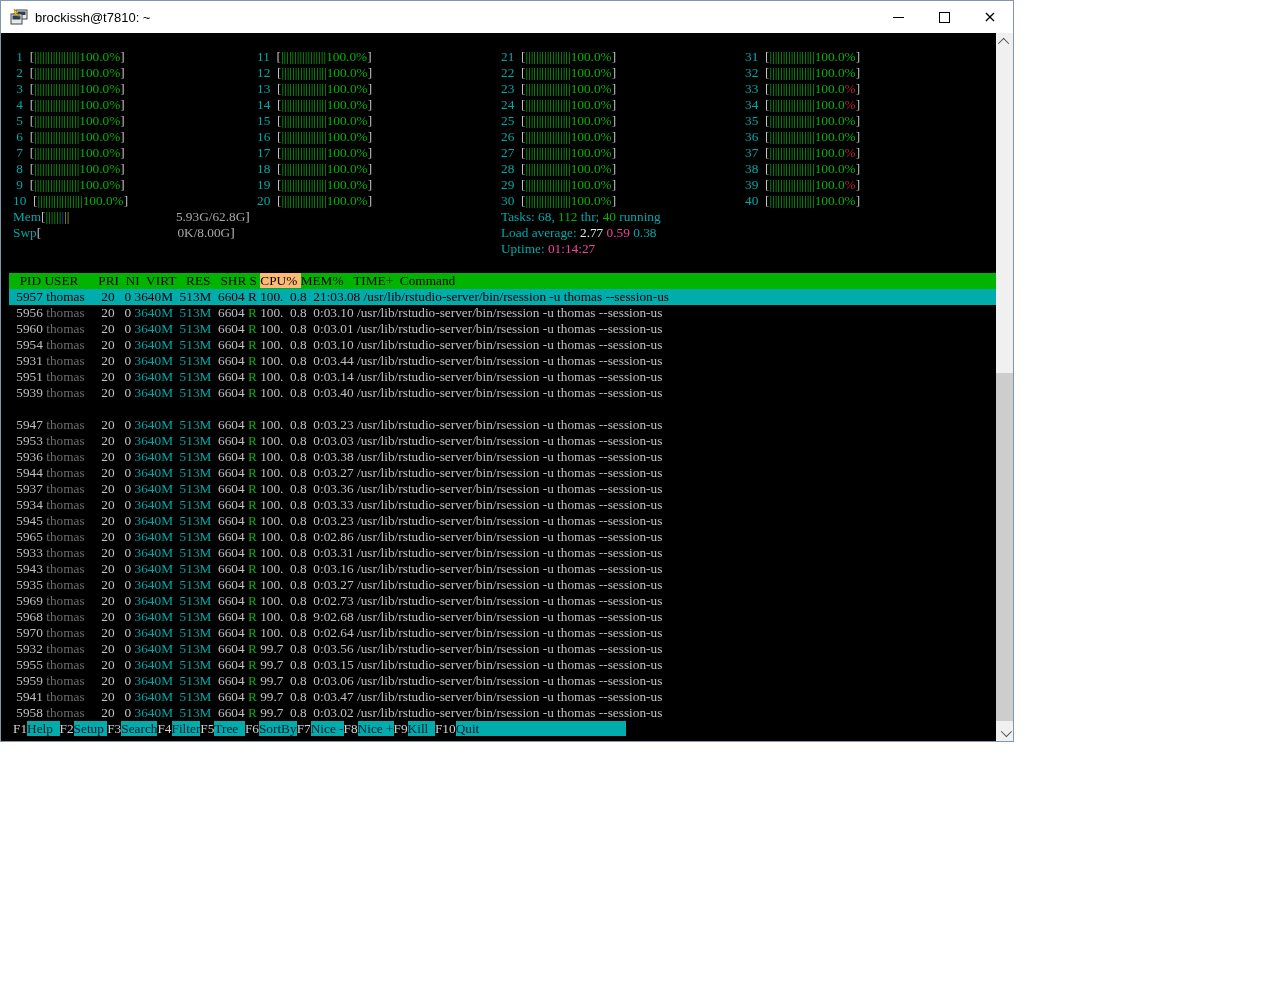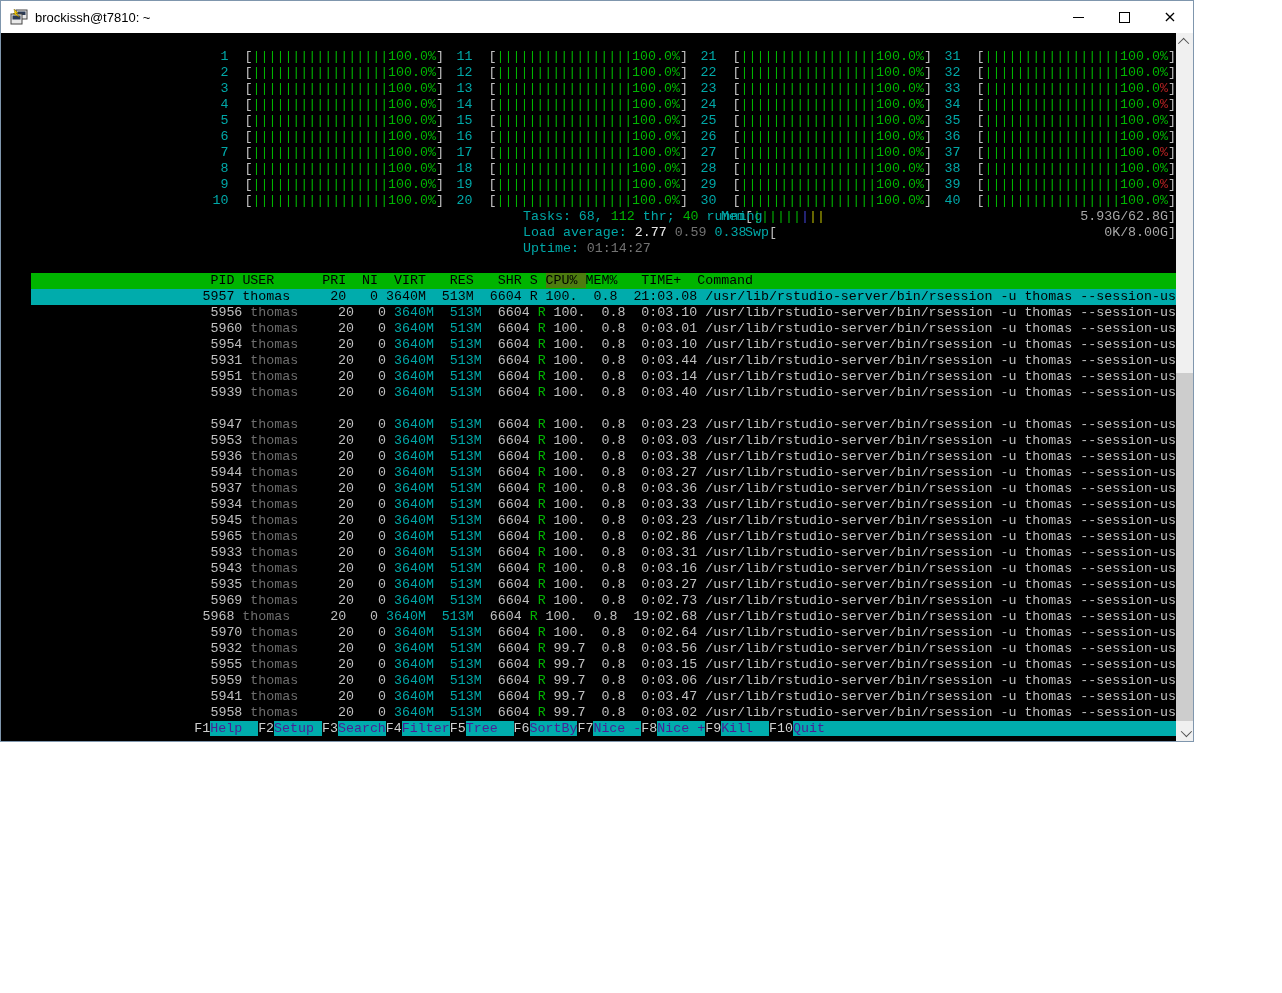--- a/index.html
+++ b/index.html
@@ -1,53 +1,53 @@
 <!DOCTYPE html>
 <html><head>
 <meta charset="utf-8">
 <style>
   html,body{margin:0;padding:0;background:#ffffff;}
   body{width:1282px;height:993px;position:relative;font-family:"Liberation Sans",sans-serif;}
 
   
-  .window{position:absolute;left:0;top:0;width:1194px;height:742px;
-          border:1px solid #7f96ad;background:#000;box-sizing:border-box;text-align:right;}
+  .window{position:absolute;left:0;top:0;width:1014px;height:742px;
+          border:1px solid #7f96ad;background:#000;box-sizing:border-box;}
   .titlebar{position:absolute;left:0;top:0;right:0;height:32px;background:#ffffff;
             display:flex;align-items:center;}
   .tb-icon{width:18px;height:16px;margin-left:9px;flex:0 0 auto;}
   .tb-title{margin-left:7px;font-size:13px;color:#000;white-space:pre;}
   .tb-spacer{flex:1 1 auto;}
   .tb-btn{width:46px;height:32px;display:flex;align-items:center;justify-content:center;cursor:default;}
   .glyph-min{width:11px;height:1px;background:#000;}
   .glyph-max{width:9px;height:9px;border:1px solid #000;}
   .glyph-close{font-size:16px;color:#000;line-height:1;font-family:"DejaVu Sans",sans-serif;}
 
   
   .term{position:absolute;left:0;top:32px;right:0;bottom:0;background:#000;overflow:hidden;
-        font-family:Liberation Mono, monospace;font-size:13.3px;margin-left:22px;}
+        font-family:Liberation Serif, serif;font-size:13.3px;}
   .term-line{position:absolute;left:8px;right:17px;height:16px;line-height:16px;
              white-space:pre;padding-left:4px;}
   .meter{display:inline-block;width:244px;white-space:pre;}
 
   .c-fg{color:#c0c0c0;}      .c-cyan{color:#00a8a8;}
-  .c-bcyan{color:#737373;}   .c-green{color:#00b400;}
+  .c-bcyan{color:#ec4899;}   .c-green{color:#00b400;}
   .c-red{color:#b42222;}     .c-blue{color:#4040d0;}
   .c-yellow{color:#b4b400;}  .c-dark{color:#6e6e6e;}
   .c-dim{color:#a8a8a8;}     .c-white{color:#e5e5e5;}
 
   .right-part{position:absolute;left:492px;top:0;white-space:pre;}
 
   .header-row{background:#00b400;color:#000;}
-  .header-row .hdr-sort{background:#4d7c0f;}
+  .header-row .hdr-sort{background:#fdba74;}
   .proc-row{color:#c0c0c0;}
   .proc-row.sel{background:#00acac;}
   .proc-row.sel span{color:#000 !important;}
 
   .fk-key{color:#d0d0d0;}
-  .fk-label{background:#00acac;color:#4c1d95;}
+  .fk-label{background:#00acac;color:#0f172a;}
 
   
   .sbar{position:absolute;top:0;right:0;bottom:0;width:17px;background:#f0f0f0;}
   .sbar-btn{position:absolute;left:0;width:17px;height:17px;background:#f0f0f0;
             display:flex;align-items:center;justify-content:center;}
   .sbar-btn.up{top:0;} .sbar-btn.down{bottom:0;}
   .chev{width:7px;height:7px;border-left:1px solid #505050;border-top:1px solid #505050;}
   .chev.up{transform:rotate(45deg) translateY(2px);}
   .chev.down{transform:rotate(225deg) translateY(2px);}
   .sbar-thumb{position:absolute;left:0;width:17px;top:340px;height:348px;background:#cdcdcd;}
@@ -113,21 +113,21 @@
       <div class="term-line proc-row" style="top: 416px;"><span class="c-fg"> 5936</span><span class="c-dark"> thomas   </span><span class="c-fg">  20   0</span><span class="c-cyan"> 3640M  513M</span><span class="c-fg">  6604 </span><span class="c-green">R</span><span class="c-fg"> 100.  0.8  0:03.38 /usr/lib/rstudio-server/bin/rsession -u thomas --session-us</span></div>
       <div class="term-line proc-row" style="top: 432px;"><span class="c-fg"> 5944</span><span class="c-dark"> thomas   </span><span class="c-fg">  20   0</span><span class="c-cyan"> 3640M  513M</span><span class="c-fg">  6604 </span><span class="c-green">R</span><span class="c-fg"> 100.  0.8  0:03.27 /usr/lib/rstudio-server/bin/rsession -u thomas --session-us</span></div>
       <div class="term-line proc-row" style="top: 448px;"><span class="c-fg"> 5937</span><span class="c-dark"> thomas   </span><span class="c-fg">  20   0</span><span class="c-cyan"> 3640M  513M</span><span class="c-fg">  6604 </span><span class="c-green">R</span><span class="c-fg"> 100.  0.8  0:03.36 /usr/lib/rstudio-server/bin/rsession -u thomas --session-us</span></div>
       <div class="term-line proc-row" style="top: 464px;"><span class="c-fg"> 5934</span><span class="c-dark"> thomas   </span><span class="c-fg">  20   0</span><span class="c-cyan"> 3640M  513M</span><span class="c-fg">  6604 </span><span class="c-green">R</span><span class="c-fg"> 100.  0.8  0:03.33 /usr/lib/rstudio-server/bin/rsession -u thomas --session-us</span></div>
       <div class="term-line proc-row" style="top: 480px;"><span class="c-fg"> 5945</span><span class="c-dark"> thomas   </span><span class="c-fg">  20   0</span><span class="c-cyan"> 3640M  513M</span><span class="c-fg">  6604 </span><span class="c-green">R</span><span class="c-fg"> 100.  0.8  0:03.23 /usr/lib/rstudio-server/bin/rsession -u thomas --session-us</span></div>
       <div class="term-line proc-row" style="top: 496px;"><span class="c-fg"> 5965</span><span class="c-dark"> thomas   </span><span class="c-fg">  20   0</span><span class="c-cyan"> 3640M  513M</span><span class="c-fg">  6604 </span><span class="c-green">R</span><span class="c-fg"> 100.  0.8  0:02.86 /usr/lib/rstudio-server/bin/rsession -u thomas --session-us</span></div>
       <div class="term-line proc-row" style="top: 512px;"><span class="c-fg"> 5933</span><span class="c-dark"> thomas   </span><span class="c-fg">  20   0</span><span class="c-cyan"> 3640M  513M</span><span class="c-fg">  6604 </span><span class="c-green">R</span><span class="c-fg"> 100.  0.8  0:03.31 /usr/lib/rstudio-server/bin/rsession -u thomas --session-us</span></div>
       <div class="term-line proc-row" style="top: 528px;"><span class="c-fg"> 5943</span><span class="c-dark"> thomas   </span><span class="c-fg">  20   0</span><span class="c-cyan"> 3640M  513M</span><span class="c-fg">  6604 </span><span class="c-green">R</span><span class="c-fg"> 100.  0.8  0:03.16 /usr/lib/rstudio-server/bin/rsession -u thomas --session-us</span></div>
       <div class="term-line proc-row" style="top: 544px;"><span class="c-fg"> 5935</span><span class="c-dark"> thomas   </span><span class="c-fg">  20   0</span><span class="c-cyan"> 3640M  513M</span><span class="c-fg">  6604 </span><span class="c-green">R</span><span class="c-fg"> 100.  0.8  0:03.27 /usr/lib/rstudio-server/bin/rsession -u thomas --session-us</span></div>
       <div class="term-line proc-row" style="top: 560px;"><span class="c-fg"> 5969</span><span class="c-dark"> thomas   </span><span class="c-fg">  20   0</span><span class="c-cyan"> 3640M  513M</span><span class="c-fg">  6604 </span><span class="c-green">R</span><span class="c-fg"> 100.  0.8  0:02.73 /usr/lib/rstudio-server/bin/rsession -u thomas --session-us</span></div>
-      <div class="term-line proc-row" style="top: 576px;"><span class="c-fg"> 5968</span><span class="c-dark"> thomas   </span><span class="c-fg">  20   0</span><span class="c-cyan"> 3640M  513M</span><span class="c-fg">  6604 </span><span class="c-green">R</span><span class="c-fg"> 100.  0.8  19:02.68 /usr/lib/rstudio-server/bin/rsession -u thomas --session-us</span></div>
+      <div class="term-line proc-row" style="top: 576px;"><span class="c-fg"> 5968</span><span class="c-dark"> thomas   </span><span class="c-fg">  20   0</span><span class="c-cyan"> 3640M  513M</span><span class="c-fg">  6604 </span><span class="c-green">R</span><span class="c-fg"> 100.  0.8  9:02.68 /usr/lib/rstudio-server/bin/rsession -u thomas --session-us</span></div>
       <div class="term-line proc-row" style="top: 592px;"><span class="c-fg"> 5970</span><span class="c-dark"> thomas   </span><span class="c-fg">  20   0</span><span class="c-cyan"> 3640M  513M</span><span class="c-fg">  6604 </span><span class="c-green">R</span><span class="c-fg"> 100.  0.8  0:02.64 /usr/lib/rstudio-server/bin/rsession -u thomas --session-us</span></div>
       <div class="term-line proc-row" style="top: 608px;"><span class="c-fg"> 5932</span><span class="c-dark"> thomas   </span><span class="c-fg">  20   0</span><span class="c-cyan"> 3640M  513M</span><span class="c-fg">  6604 </span><span class="c-green">R</span><span class="c-fg"> 99.7  0.8  0:03.56 /usr/lib/rstudio-server/bin/rsession -u thomas --session-us</span></div>
       <div class="term-line proc-row" style="top: 624px;"><span class="c-fg"> 5955</span><span class="c-dark"> thomas   </span><span class="c-fg">  20   0</span><span class="c-cyan"> 3640M  513M</span><span class="c-fg">  6604 </span><span class="c-green">R</span><span class="c-fg"> 99.7  0.8  0:03.15 /usr/lib/rstudio-server/bin/rsession -u thomas --session-us</span></div>
       <div class="term-line proc-row" style="top: 640px;"><span class="c-fg"> 5959</span><span class="c-dark"> thomas   </span><span class="c-fg">  20   0</span><span class="c-cyan"> 3640M  513M</span><span class="c-fg">  6604 </span><span class="c-green">R</span><span class="c-fg"> 99.7  0.8  0:03.06 /usr/lib/rstudio-server/bin/rsession -u thomas --session-us</span></div>
       <div class="term-line proc-row" style="top: 656px;"><span class="c-fg"> 5941</span><span class="c-dark"> thomas   </span><span class="c-fg">  20   0</span><span class="c-cyan"> 3640M  513M</span><span class="c-fg">  6604 </span><span class="c-green">R</span><span class="c-fg"> 99.7  0.8  0:03.47 /usr/lib/rstudio-server/bin/rsession -u thomas --session-us</span></div>
       <div class="term-line proc-row" style="top: 672px;"><span class="c-fg"> 5958</span><span class="c-dark"> thomas   </span><span class="c-fg">  20   0</span><span class="c-cyan"> 3640M  513M</span><span class="c-fg">  6604 </span><span class="c-green">R</span><span class="c-fg"> 99.7  0.8  0:03.02 /usr/lib/rstudio-server/bin/rsession -u thomas --session-us</span></div>
       <div class="term-line" style="top: 688px;"><span><span class="fk-key">F1</span><span class="fk-label">Help  </span></span><span><span class="fk-key">F2</span><span class="fk-label">Setup </span></span><span><span class="fk-key">F3</span><span class="fk-label">Search</span></span><span><span class="fk-key">F4</span><span class="fk-label">Filter</span></span><span><span class="fk-key">F5</span><span class="fk-label">Tree  </span></span><span><span class="fk-key">F6</span><span class="fk-label">SortBy</span></span><span><span class="fk-key">F7</span><span class="fk-label">Nice -</span></span><span><span class="fk-key">F8</span><span class="fk-label">Nice +</span></span><span><span class="fk-key">F9</span><span class="fk-label">Kill  </span></span><span><span class="fk-key">F10</span><span class="fk-label">Quit  </span></span><span class="fk-label">                                          </span></div>
     </div>
 </div>
 

